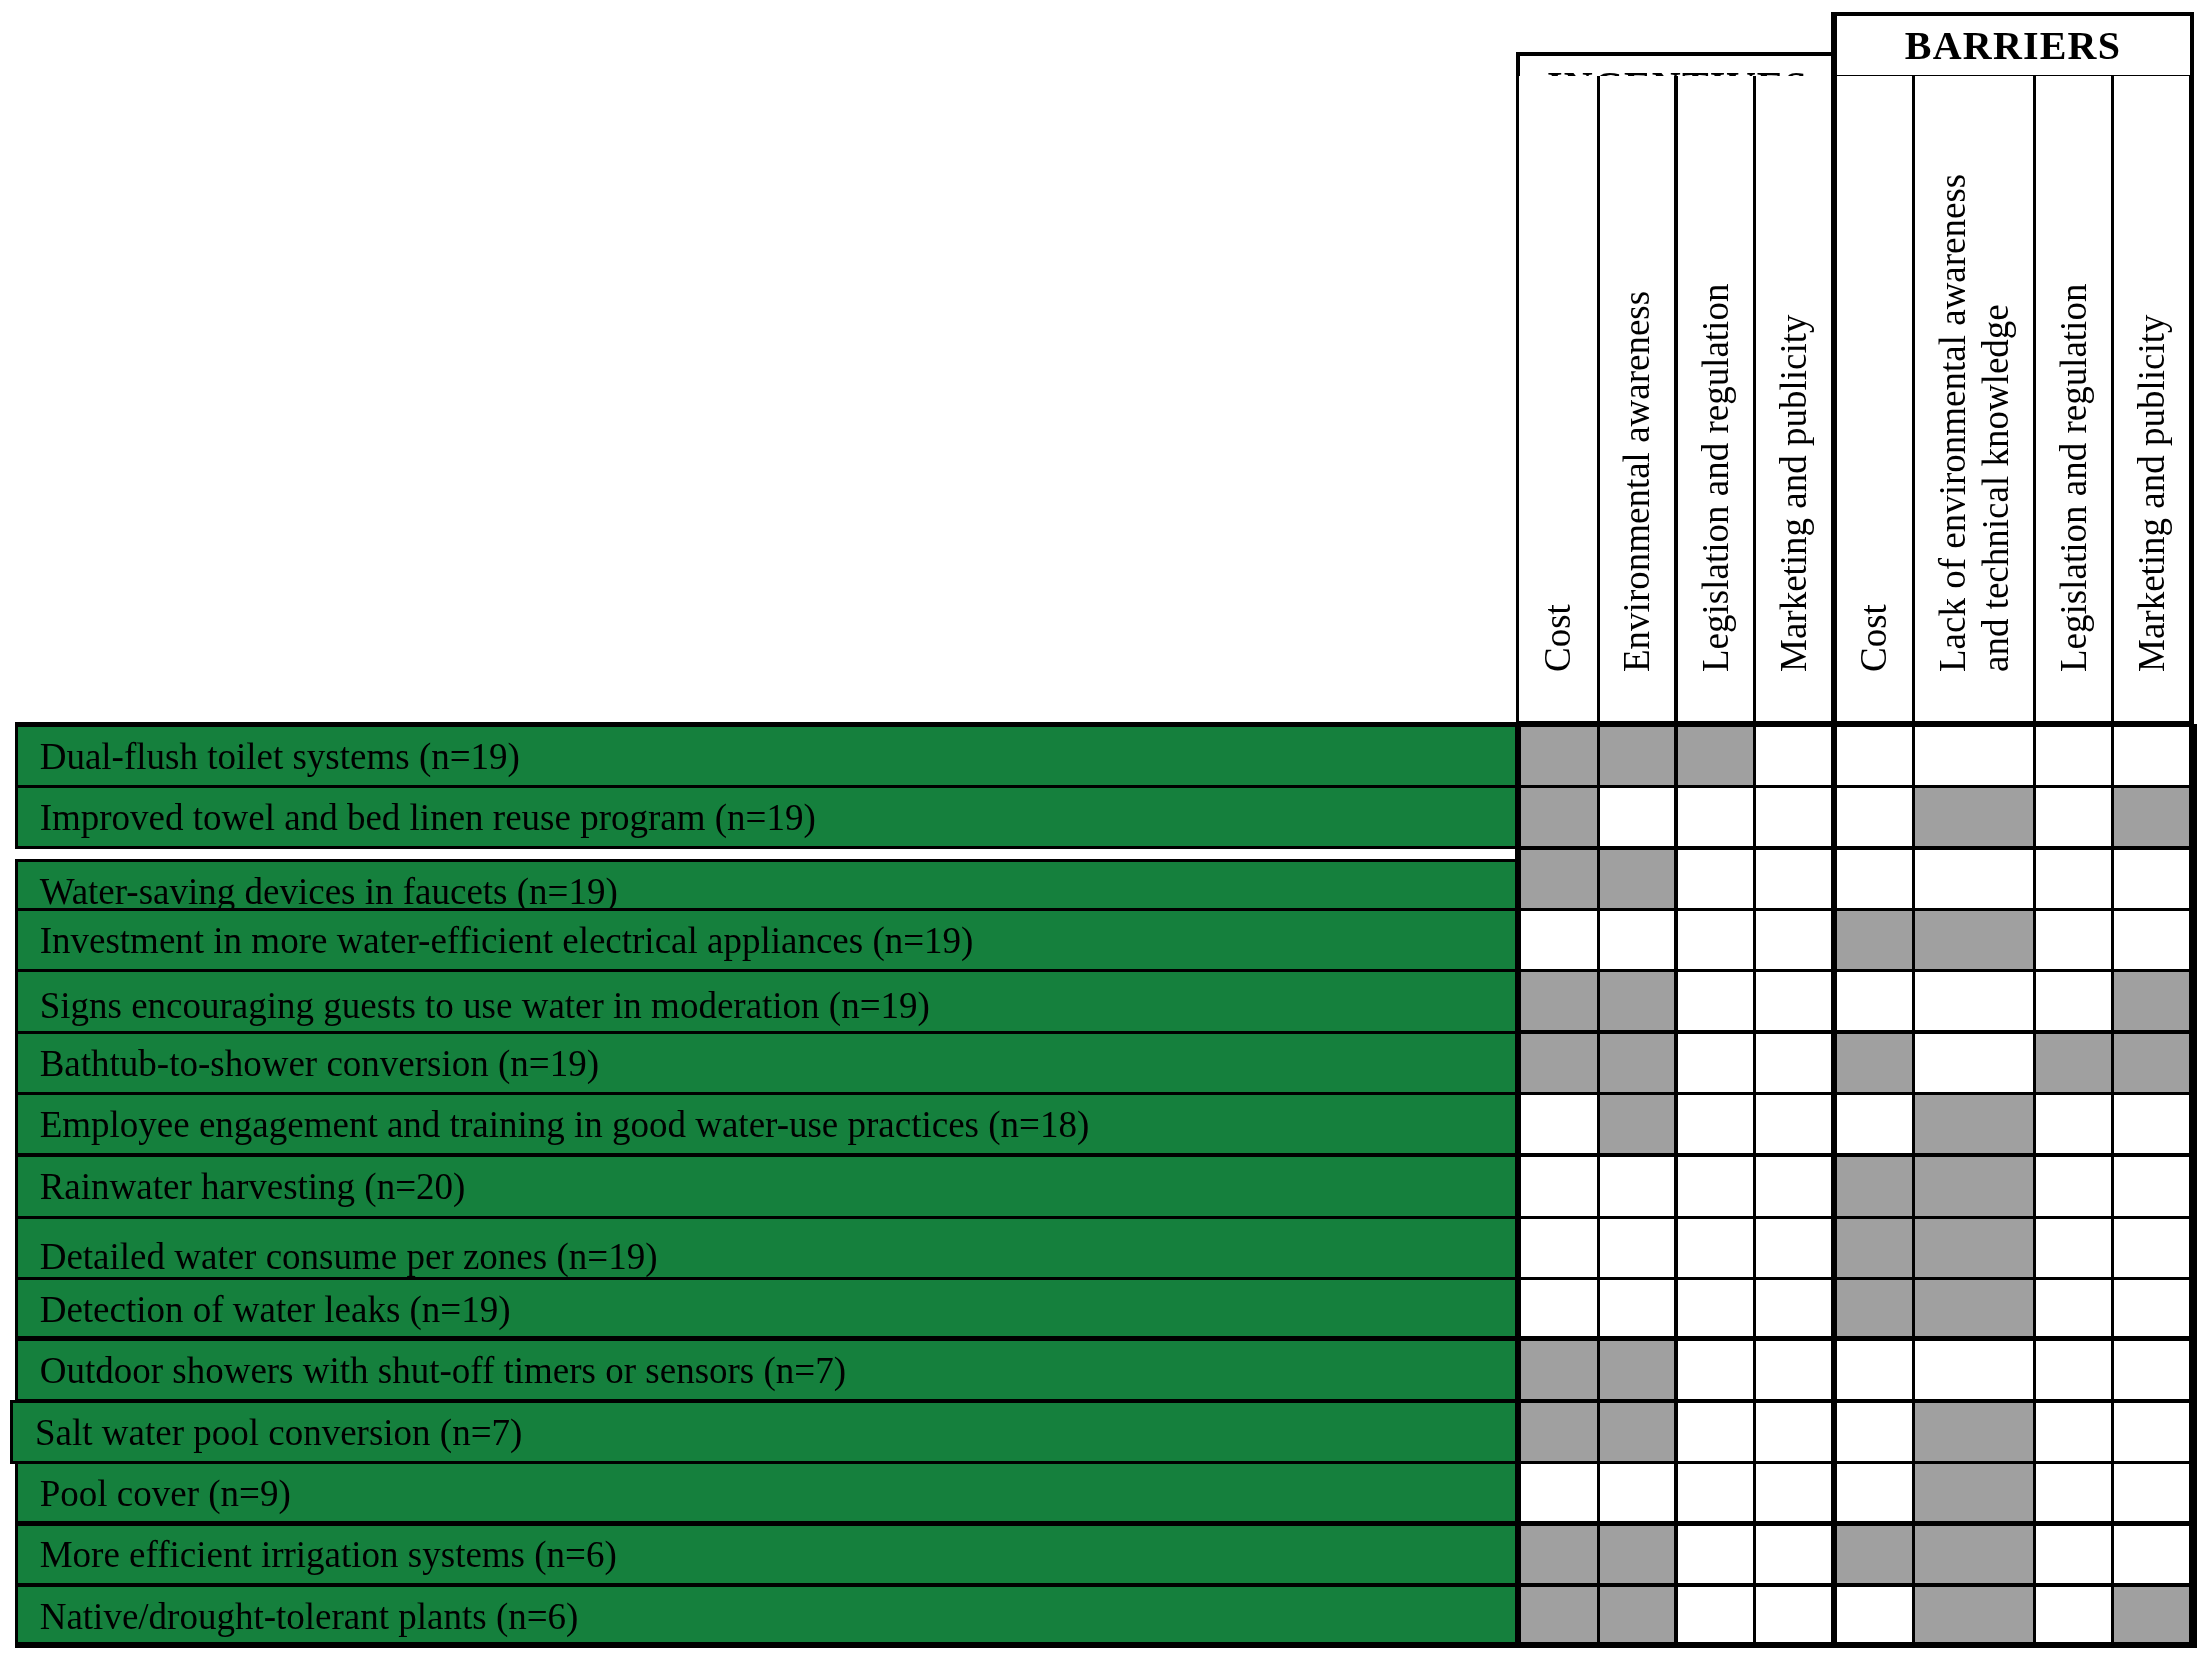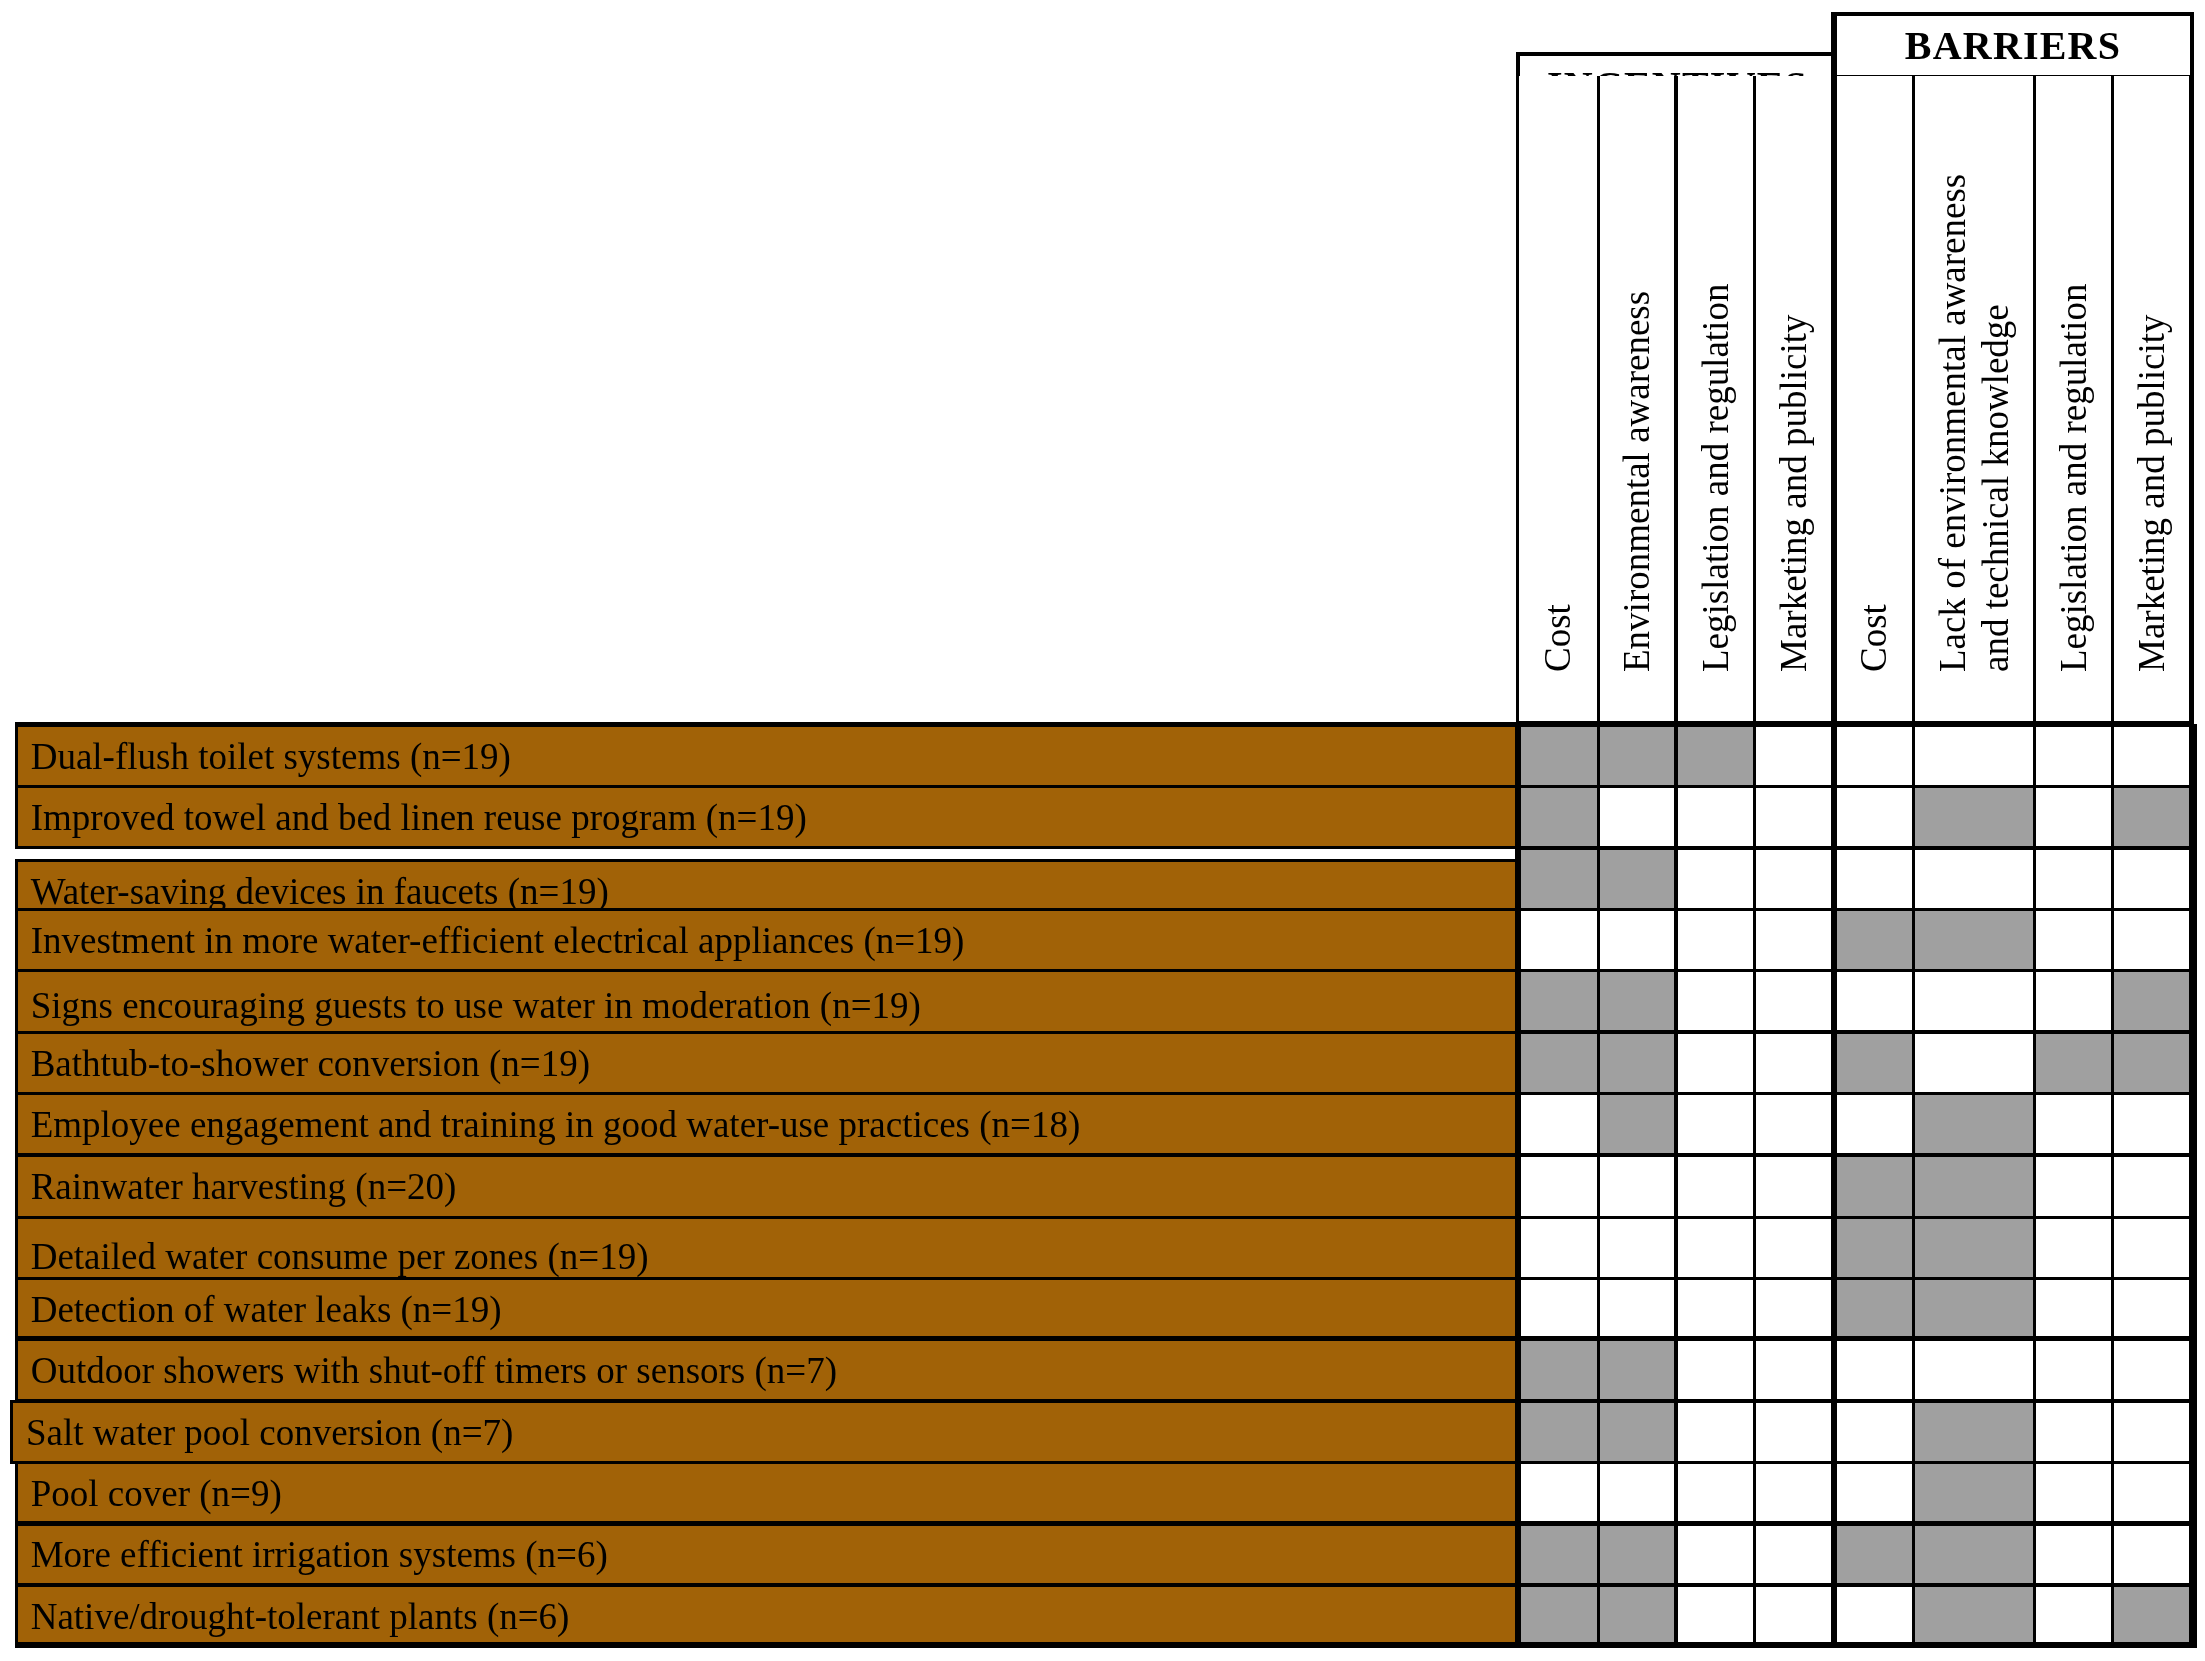--- a/index.html
+++ b/index.html
@@ -4,22 +4,22 @@
 <style>
   html, body { margin:0; padding:0; background:#ffffff; }
   body { width:2205px; height:1662px; position:relative; overflow:hidden;
          font-family:"Liberation Serif","DejaVu Serif",serif; color:#000; }
   .abs { position:absolute; box-sizing:border-box; }
   .group-head { border:4.3px solid #000; display:flex; align-items:center; justify-content:center;
                 font-weight:bold; font-size:40px; letter-spacing:1.2px; background:#fff; }
   .col-head { border-left:3.1px solid #000; border-right:3.1px solid #000; border-bottom:4.3px solid #000; background:#fff; }
   .col-head .txt { position:absolute; left:50%; bottom:7.4px; transform-origin:0 0;
                    transform:rotate(-90deg); white-space:nowrap; font-size:37px; line-height:42px; }
-  .row-label { border:3.1px solid #000; display:flex; align-items:center; padding-left:13px;
-               font-size:37px; white-space:nowrap; background:#a16207; }
+  .row-label { border:3.1px solid #000; display:flex; align-items:center; padding-left:22px;
+               font-size:37px; white-space:nowrap; background:#15803d; }
   .cell { border:3.1px solid #000; background:#fff; }
   .cell.on { background:#a0a0a0; }
 </style>
 </head>
 <body>
 
 <div id="table">
 
   <div class="abs group-head" style="left:1516px; top:12.3px; width:323px; height:67px;margin-top:40px;">INCENTIVES</div>
   <div class="abs group-head" style="left:1832px; top:12.3px; width:362px; height:67px;">BARRIERS</div>

